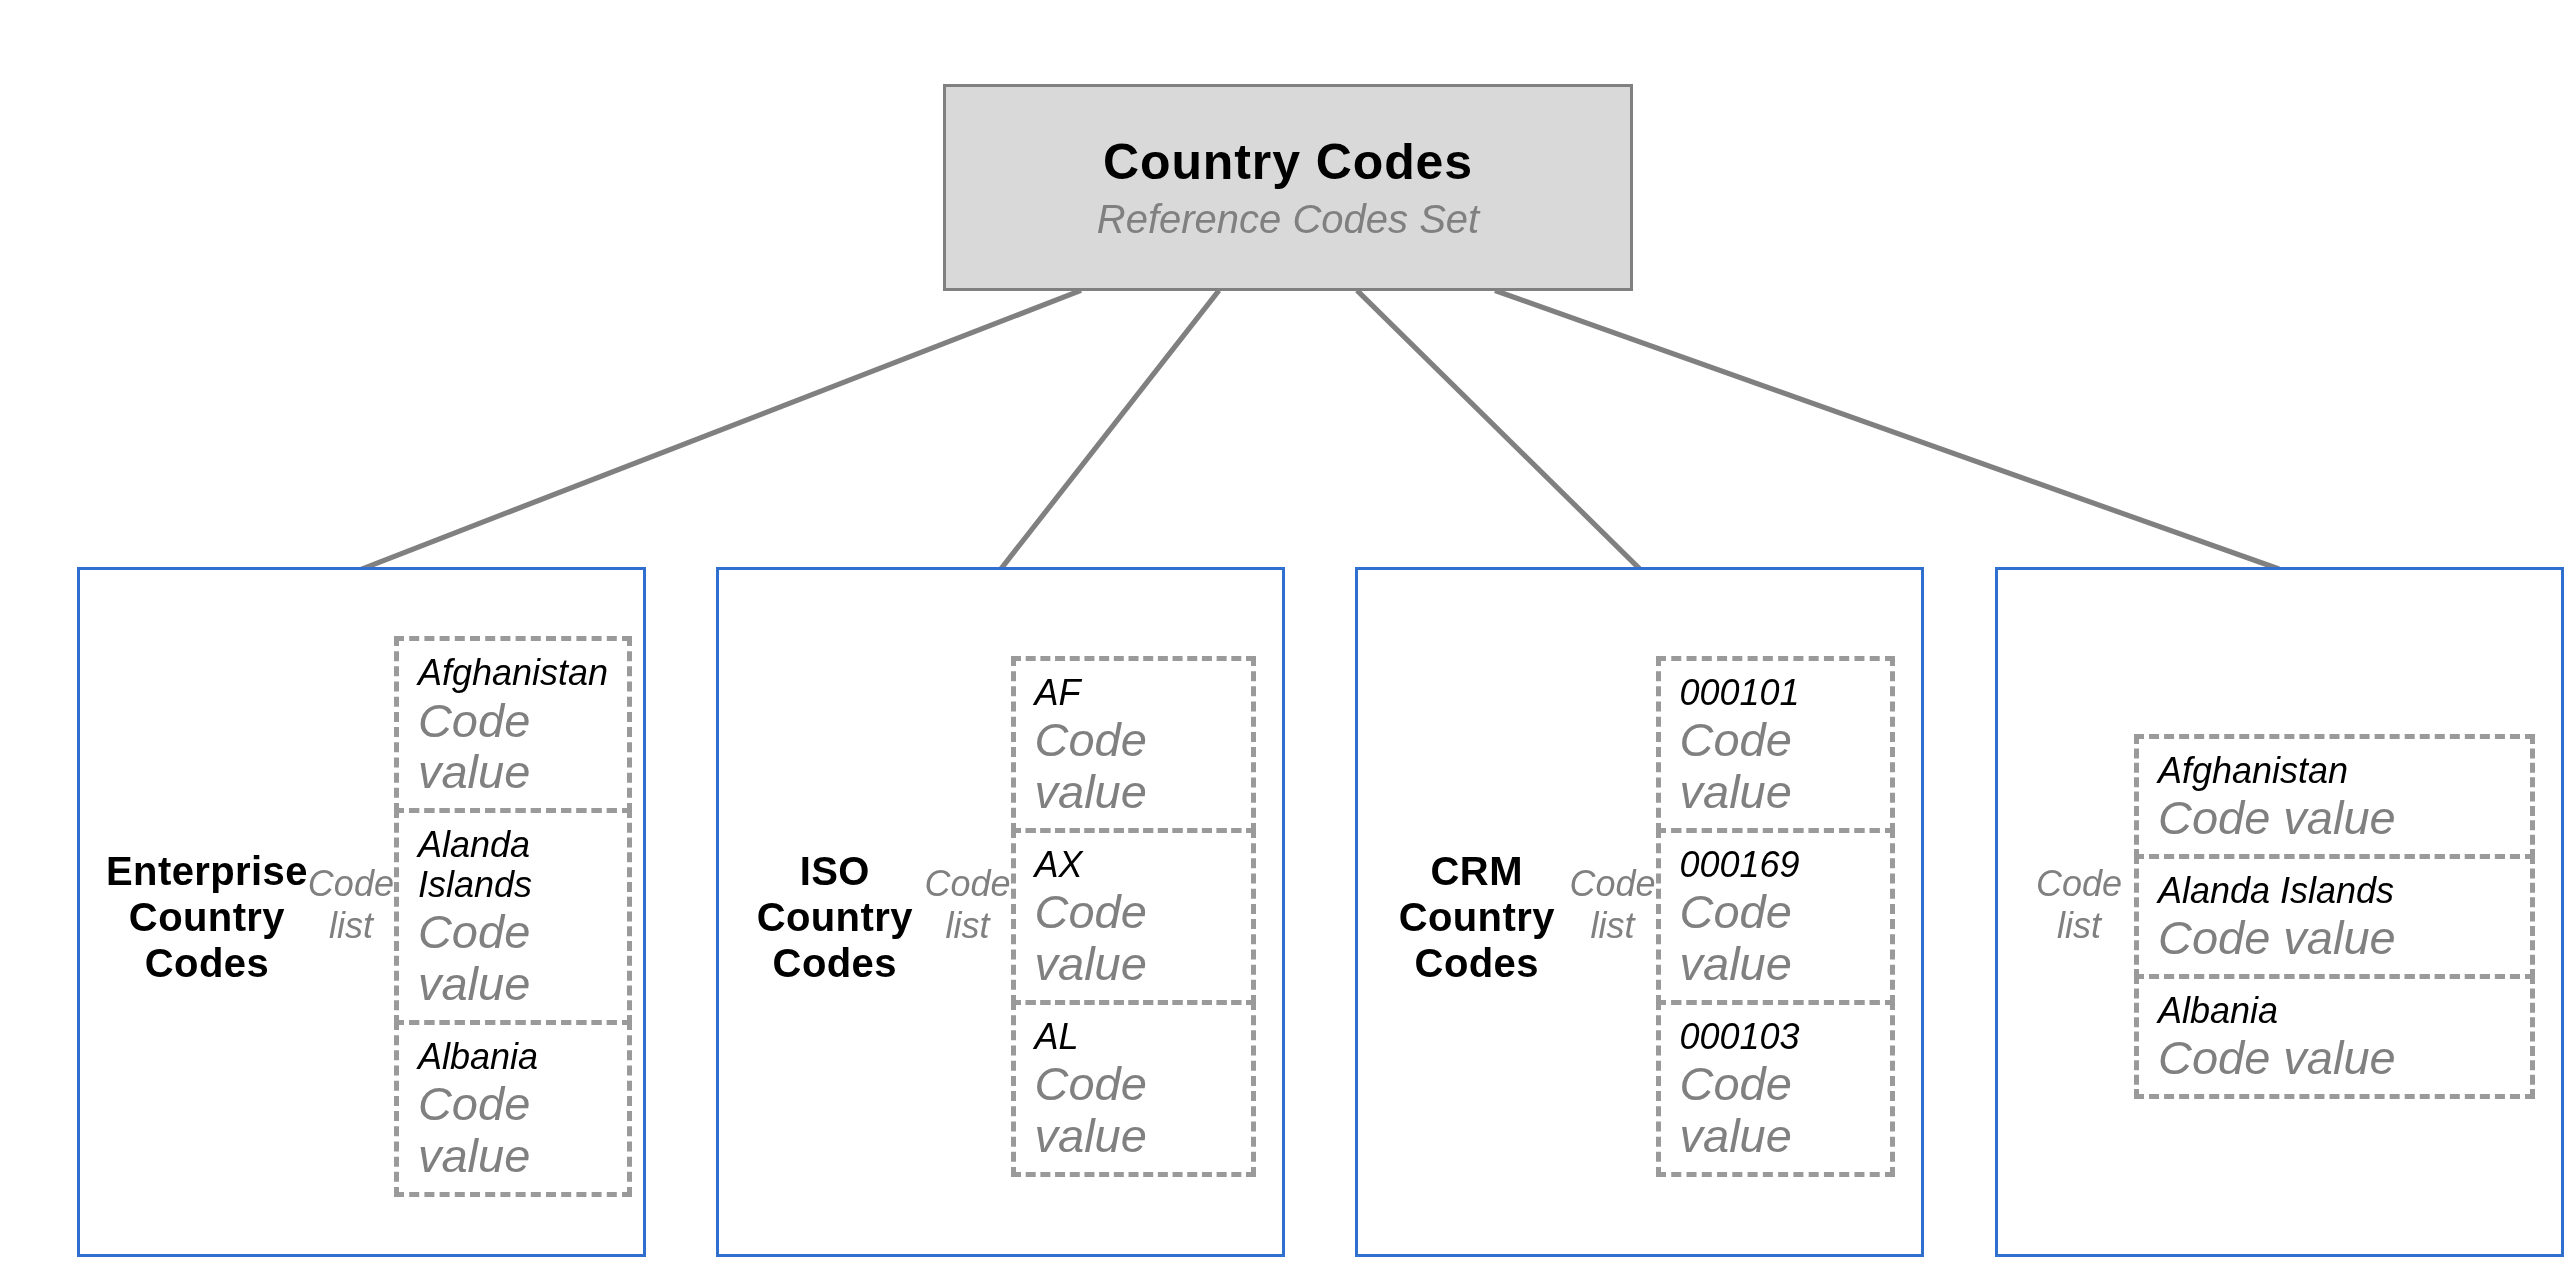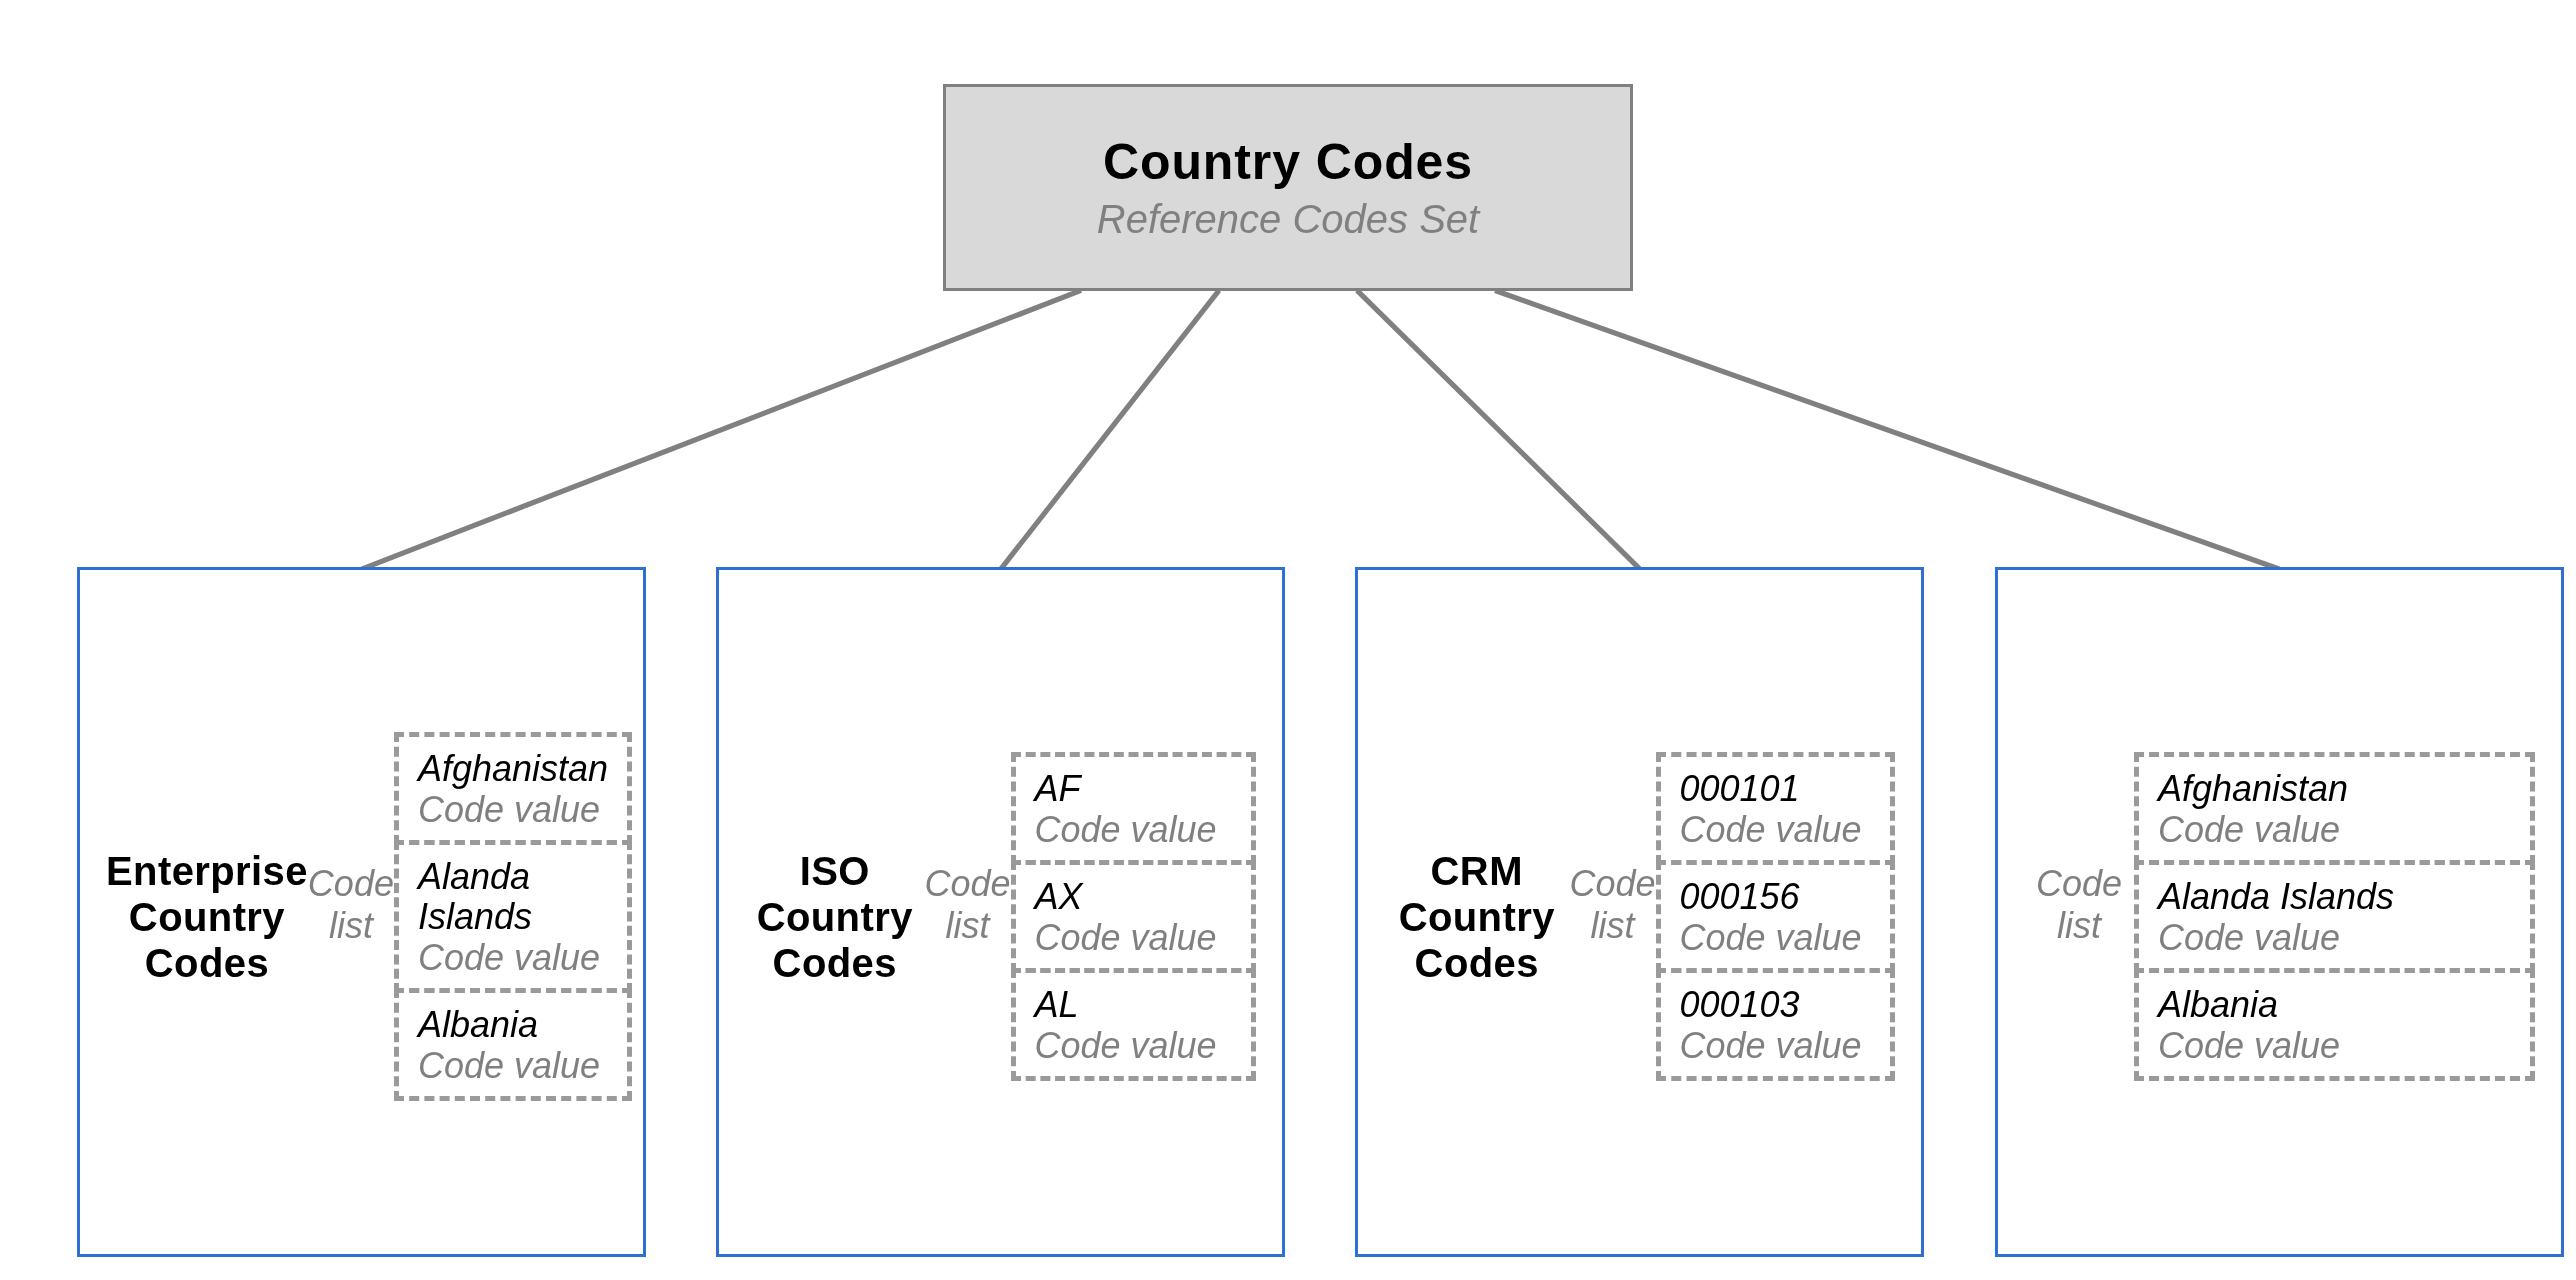--- a/index.html
+++ b/index.html
@@ -95,21 +95,21 @@
   .value-item + .value-item {
     margin-top: -5.2px; 
   }
   .value-name {
     font-size: 36px;
     color: #000000;
     line-height: 1.1;
     font-style: italic;
   }
   .value-label {
-    font-size: 36px;
+    font-size: 47px;
     font-style: italic;
     color: #808080;
     line-height: 1.1;
     margin-top: 1.7px;
   }
 </style>
 </head>
 <body>
 
 <div class="canvas">
@@ -166,21 +166,21 @@
 
   <div class="list-box" style="left:1355px">
     <div class="list-title">CRM Country Codes</div>
     <div class="list-subtitle">Code list</div>
     <div class="values-stack">
       <div class="value-item">
         <div class="value-name">000101</div>
         <div class="value-label">Code value</div>
       </div>
       <div class="value-item">
-        <div class="value-name">000156</div>
+        <div class="value-name">000169</div>
         <div class="value-label">Code value</div>
       </div>
       <div class="value-item">
         <div class="value-name">000103</div>
         <div class="value-label">Code value</div>
       </div>
     </div>
   </div>
 
   <div class="list-box" style="left:1995px">

